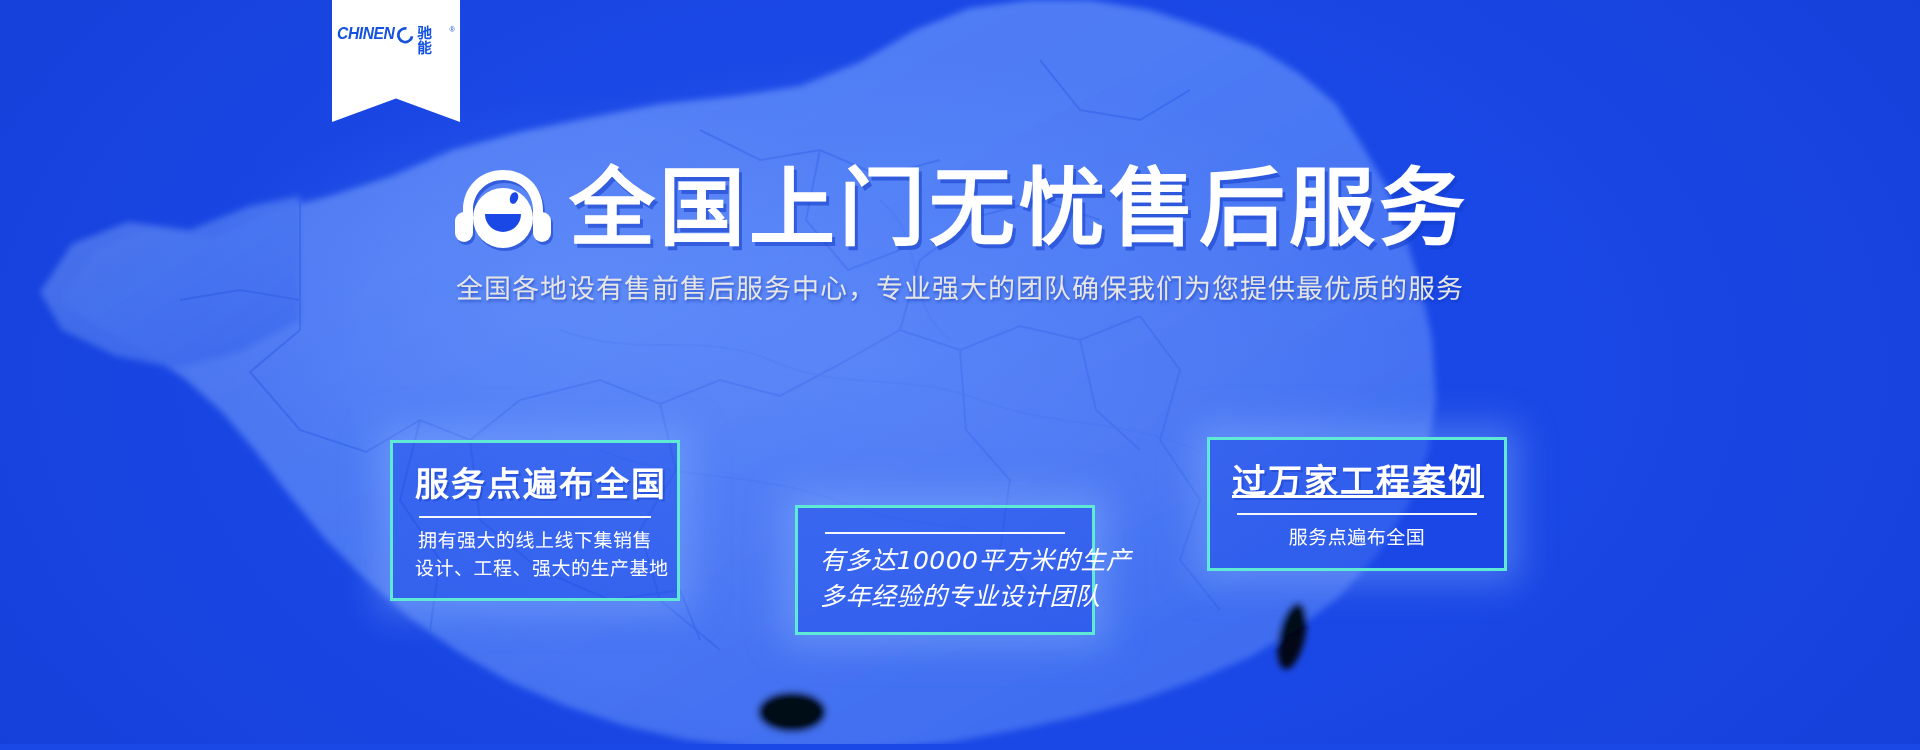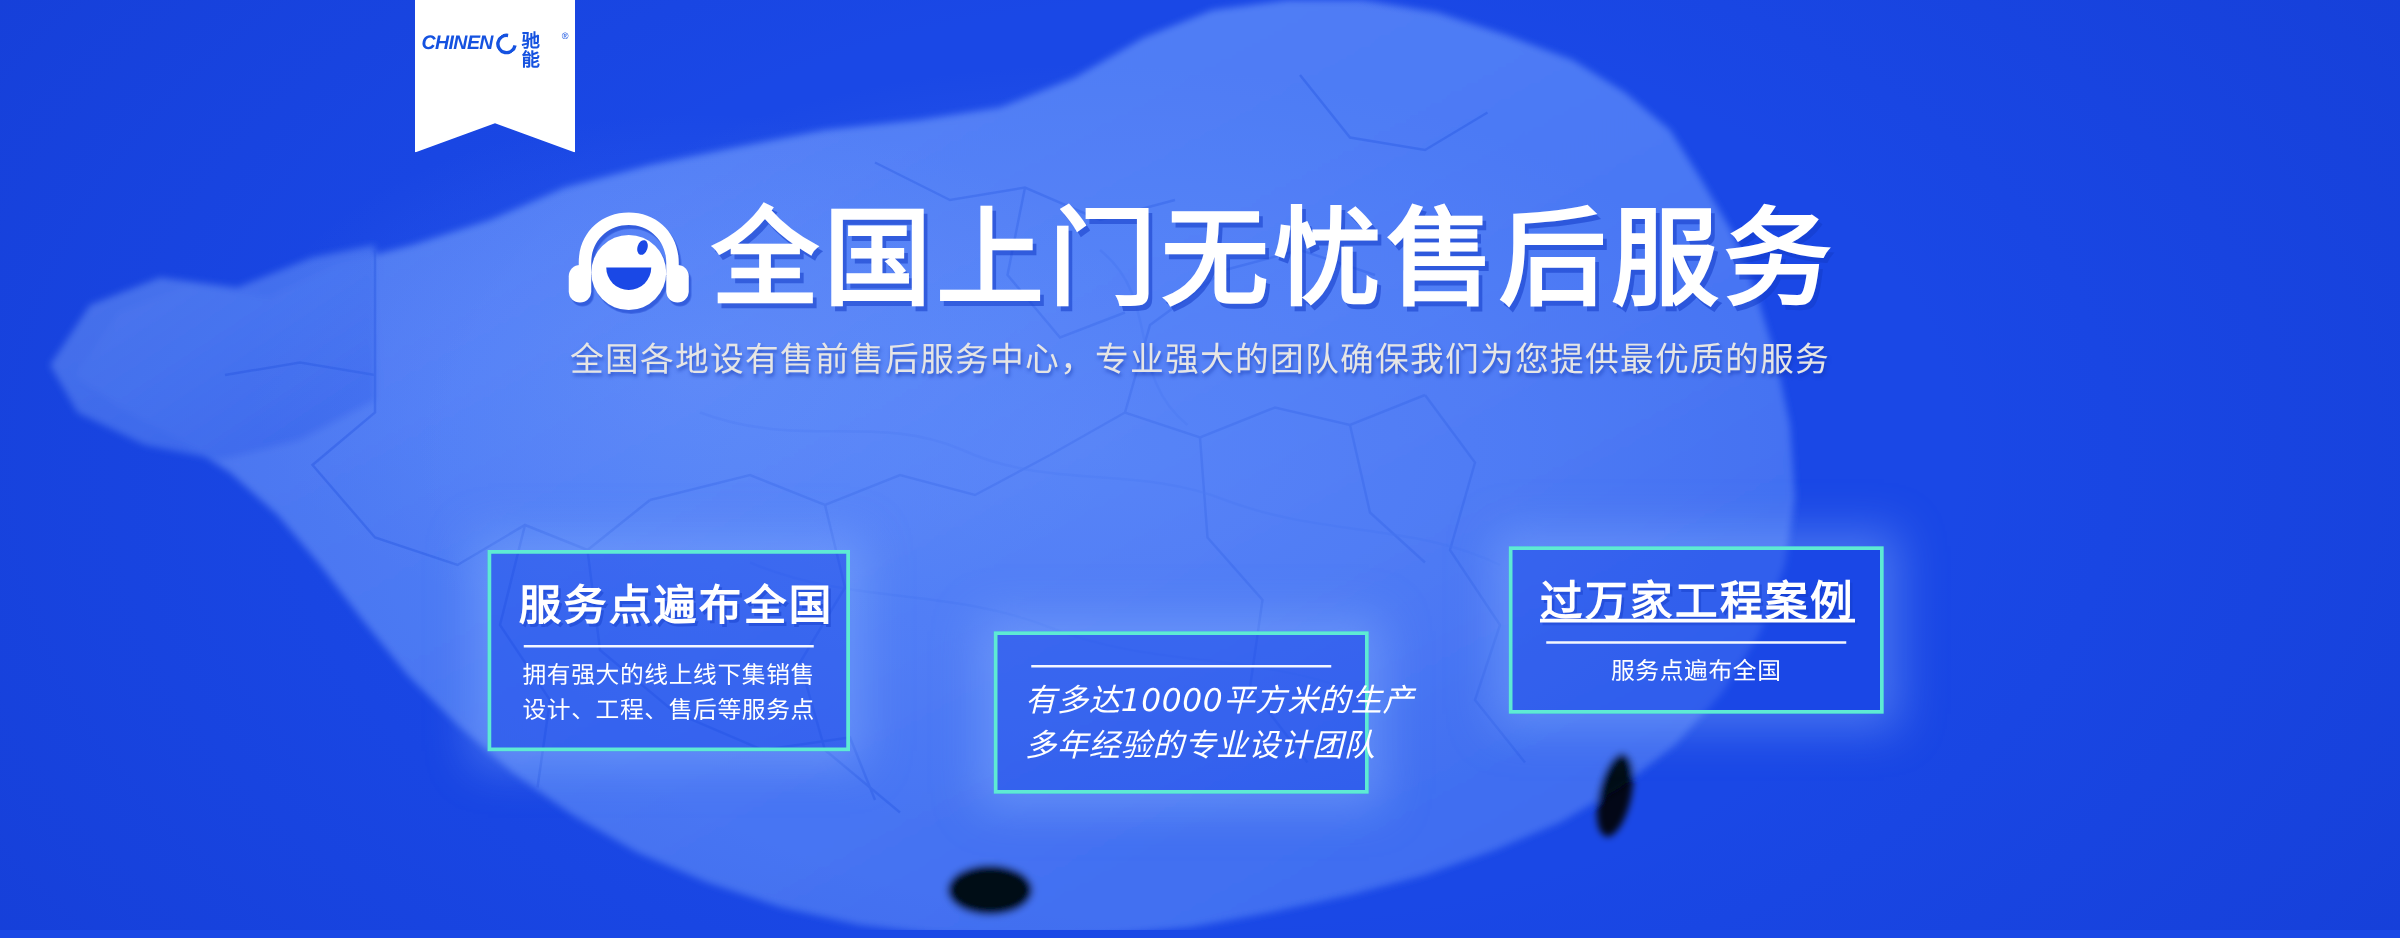--- a/index.html
+++ b/index.html
@@ -201,21 +201,21 @@
     </svg>
     <div class="headline">全国上门无忧售后服务</div>
   </div>
 
   <div class="subheadline">全国各地设有售前售后服务中心，专业强大的团队确保我们为您提供最优质的服务</div>
 
   <div class="feature" id="feature-1">
     <div class="f-title">服务点遍布全国</div>
     <div class="f-rule"></div>
     <div class="f-desc">拥有强大的线上线下集销售</div>
-    <div class="f-desc">设计、工程、售后等服务点</div>
+    <div class="f-desc">设计、工程、强大的生产基地</div>
   </div>
 
   <div class="feature" id="feature-2">
     <div class="f-rule"></div>
     <div class="f-desc">有多达10000平方米的生产</div>
     <div class="f-desc">多年经验的专业设计团队</div>
   </div>
 
   <div class="feature" id="feature-3">
     <div class="f-title">过万家工程案例</div>

